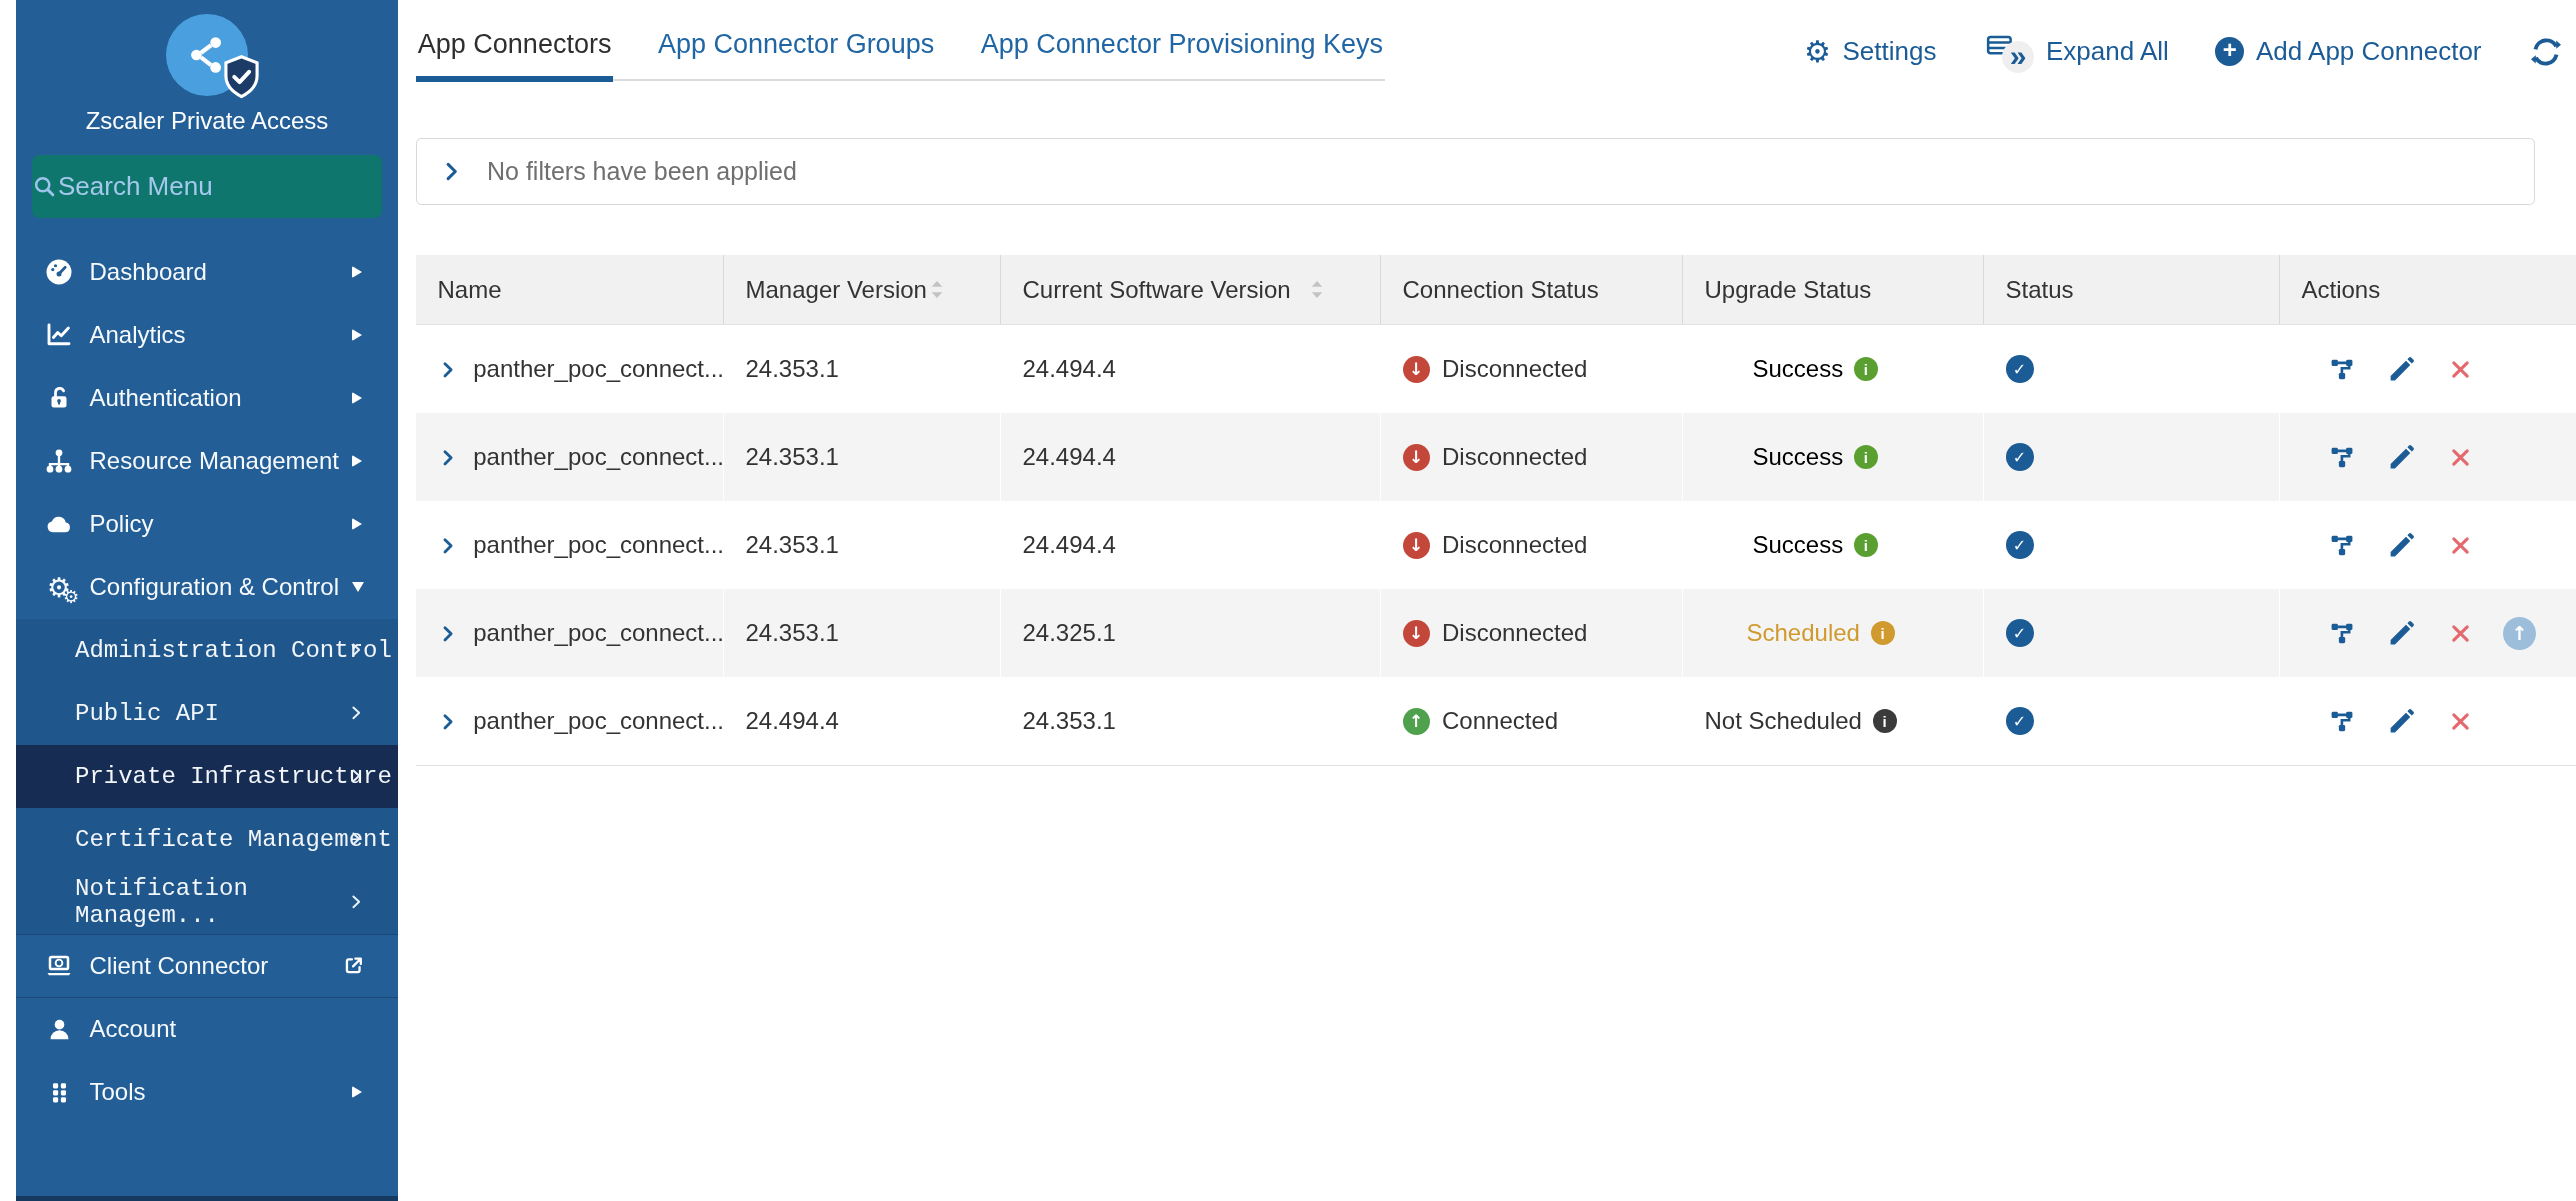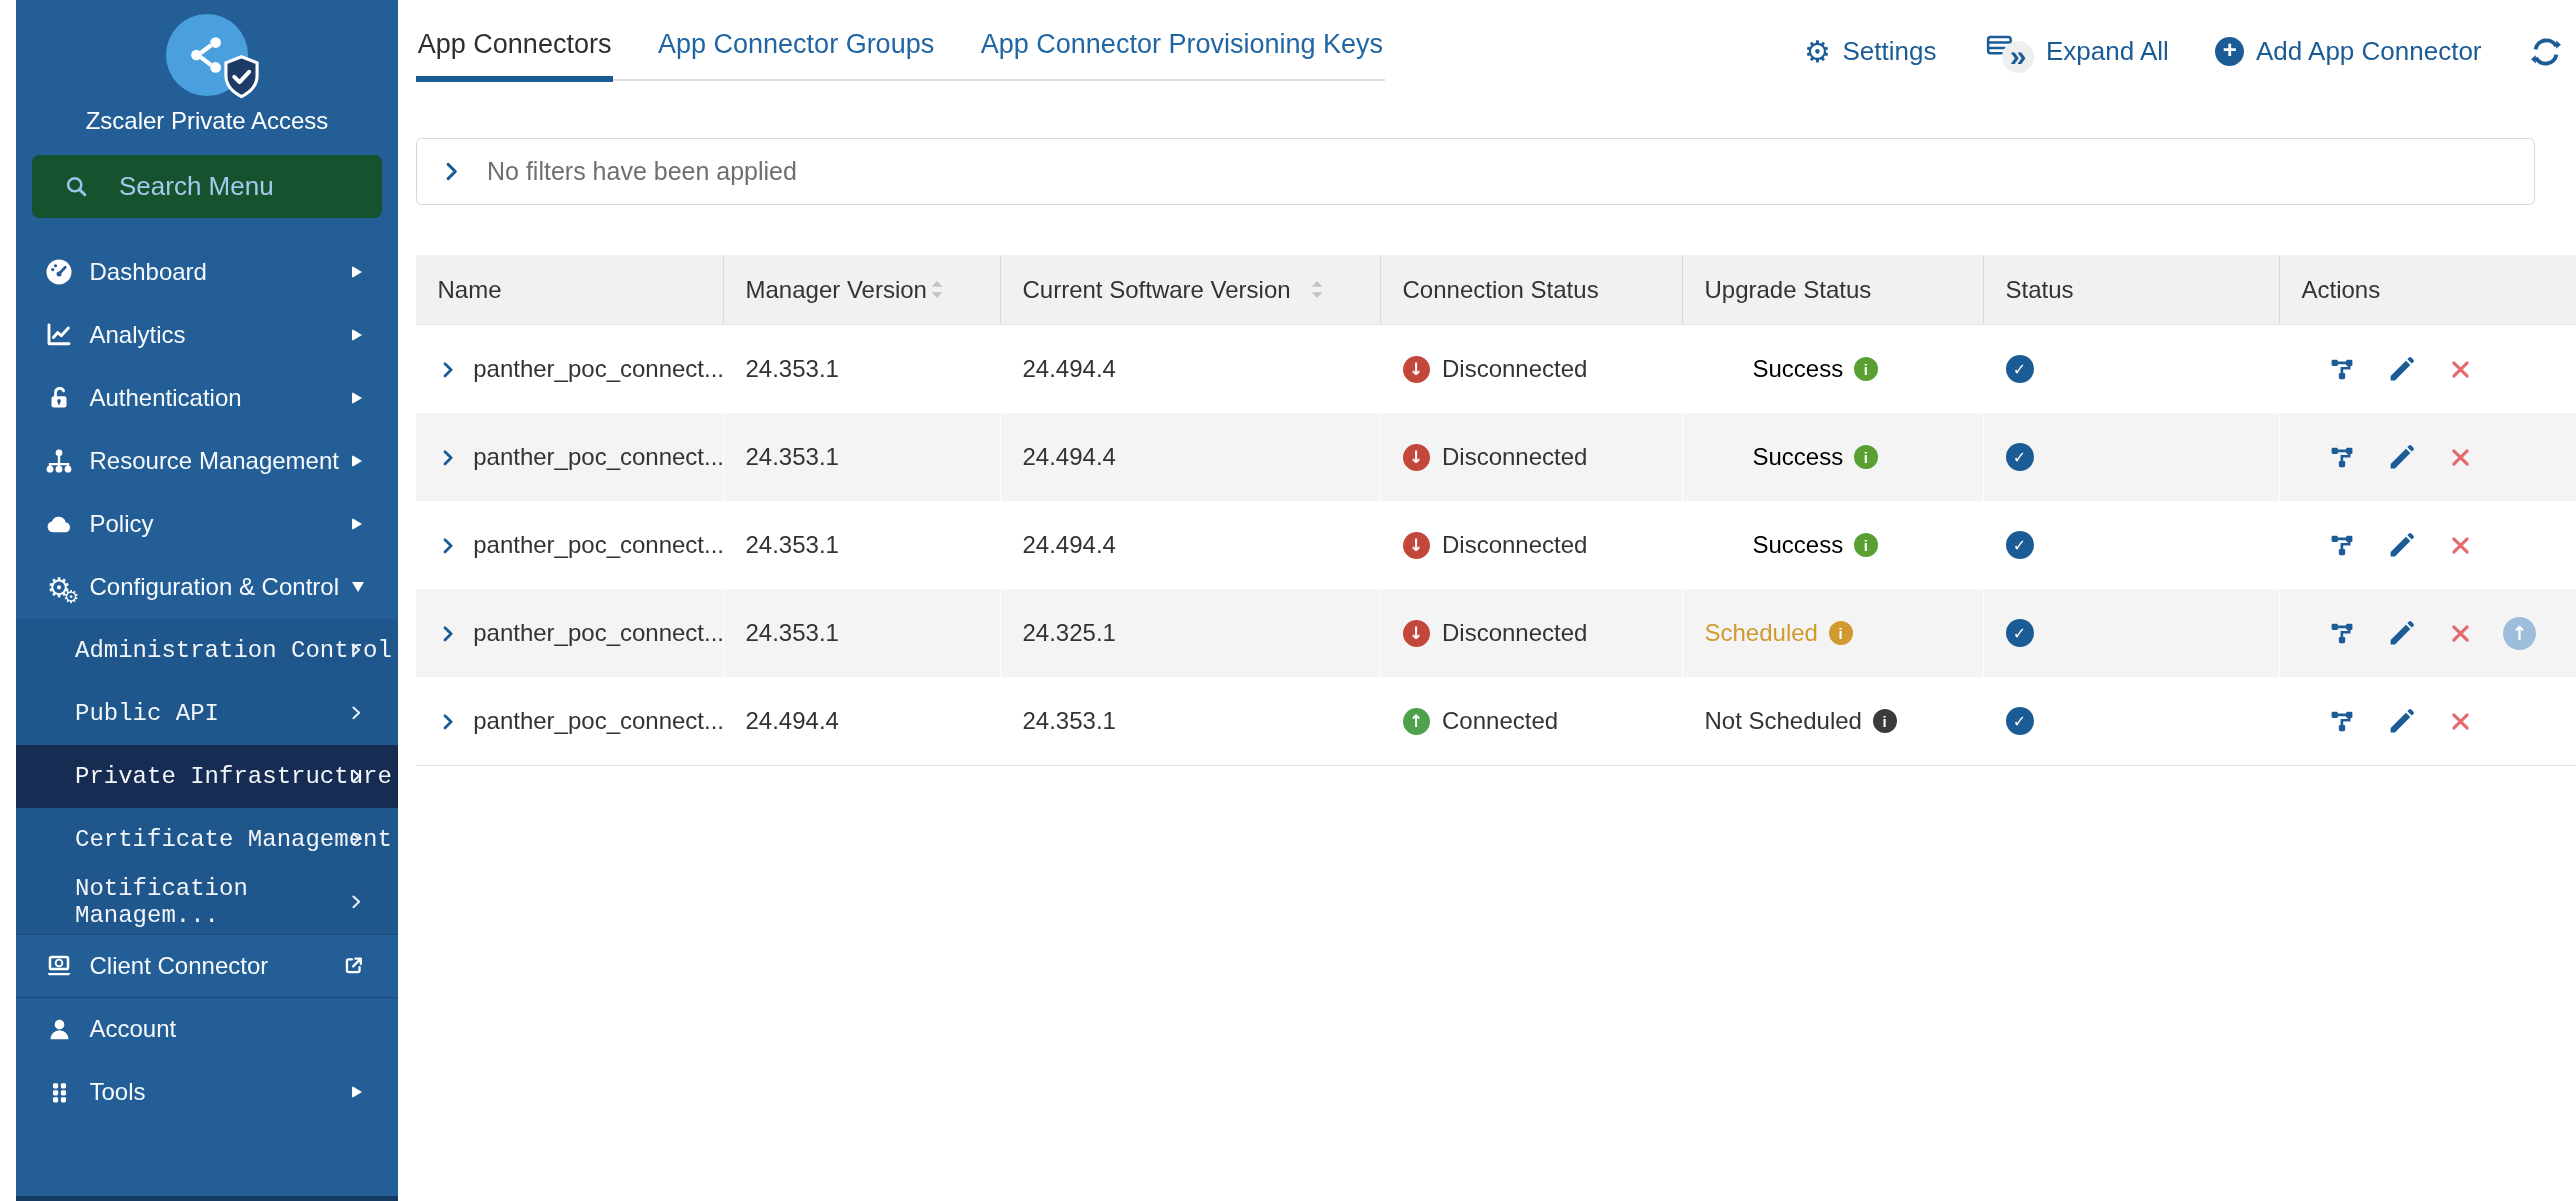--- a/index.html
+++ b/index.html
@@ -9,22 +9,22 @@
 
   
   .sidebar { position:fixed; left:16px; top:0; width:382px; height:1201px; background:#235E96; color:#fff; }
   .sidebar::after { content:""; position:absolute; left:0; bottom:0; width:100%; height:5.4px; background:#16395F; }
   .logo-wrap { padding-top:14.3px; text-align:center; }
   .logo { width:82px; height:82px; margin:0 auto; background:#4AA0DE; border-radius:50%; position:relative;
           display:flex; align-items:center; justify-content:center; }
   .shield { position:absolute; right:-12.5px; bottom:-3.6px; }
   .app-title { margin-top:10.7px; font-size:24px; color:#fff; }
 
-  .search { margin:19.7px 16px 0; height:63px; background:#14532d; border-radius:7.2px; display:flex;
-            align-items:center; padding:0 32px; gap:30px; color:#A5C9EC; font-size:26px; cursor:text; }
+  .search { margin:19.7px 16px 0; height:63px; background:#0f766e; border-radius:7.2px; display:flex;
+            align-items:center; padding:0 0; gap:1px; color:#A5C9EC; font-size:26px; cursor:text; }
 
   .nav { margin-top:23px; }
   .nav-item { height:63px; display:flex; align-items:center; padding:0 36px 0 25px; position:relative;
               font-size:24px; color:#F7FAFD; cursor:pointer; }
   .nav-icon { width:36px; margin-right:12.5px; display:flex; justify-content:center; align-items:center; }
   .tri-right { width:0; height:0; border-left:10.7px solid #fff; border-top:6.3px solid transparent;
                border-bottom:6.3px solid transparent; border-radius:1.8px; position:absolute; right:36px; }
   .tri-down  { width:0; height:0; border-top:10.7px solid #fff; border-left:6.3px solid transparent;
                border-right:6.3px solid transparent; position:absolute; right:34px; }
   .submenu { background:#1F568B; border-bottom:1.8px solid #1B4876; }
@@ -67,21 +67,21 @@
   .body-row { height:88px; }
   .body-row.gray { background:#F4F4F4; }
   .td { display:flex; align-items:center; height:100%; padding-left:21.5px; border-right:1.8px solid transparent; }
   .body-row.gray .td { border-right-color:#fff; }
   .td:last-child { border-right:none !important; }
   .row-chev { margin-right:16px; display:flex; cursor:pointer; }
   .dot { width:27px; height:27px; border-radius:50%; color:#fff; font-size:17px; font-weight:700;
          display:flex; align-items:center; justify-content:center; margin-right:12.5px; flex:none;
          font-family:"DejaVu Sans",sans-serif; }
   .dot-red { background:#C4473B; } .dot-green { background:#4FA14D; }
-  .upg-success { color:#000000;margin-left:48px; } .upg-scheduled { color:#D09A2E; } .upg-none { color:#333; }
+  .upg-success { color:#000000;margin-left:48px; } .upg-scheduled { color:#D09A2E;margin-left:42px; } .upg-none { color:#333; }
   .info { width:24px; height:24px; border-radius:50%; color:#fff; font-size:15px; font-weight:700;
           display:flex; align-items:center; justify-content:center; margin-left:10.7px; flex:none; }
   .info-green { background:#5AA030; } .info-amber { background:#D09A2E; } .info-dark { background:#3B3B3B; }
   .check-circle { width:28px; height:28px; border-radius:50%; background:#1B5C97; color:#fff; font-size:16px;
                   font-weight:700; display:flex; align-items:center; justify-content:center;
                   font-family:"DejaVu Sans",sans-serif; }
   .td-actions { padding-left:46px; gap:27px; }
   .act { width:32px; display:flex; justify-content:center; align-items:center; cursor:pointer; }
   .upgrade-circle { width:33px; height:33px; border-radius:50%; background:#9CBEDB; color:#fff; font-size:19px;
                     font-weight:700; display:flex; align-items:center; justify-content:center;

